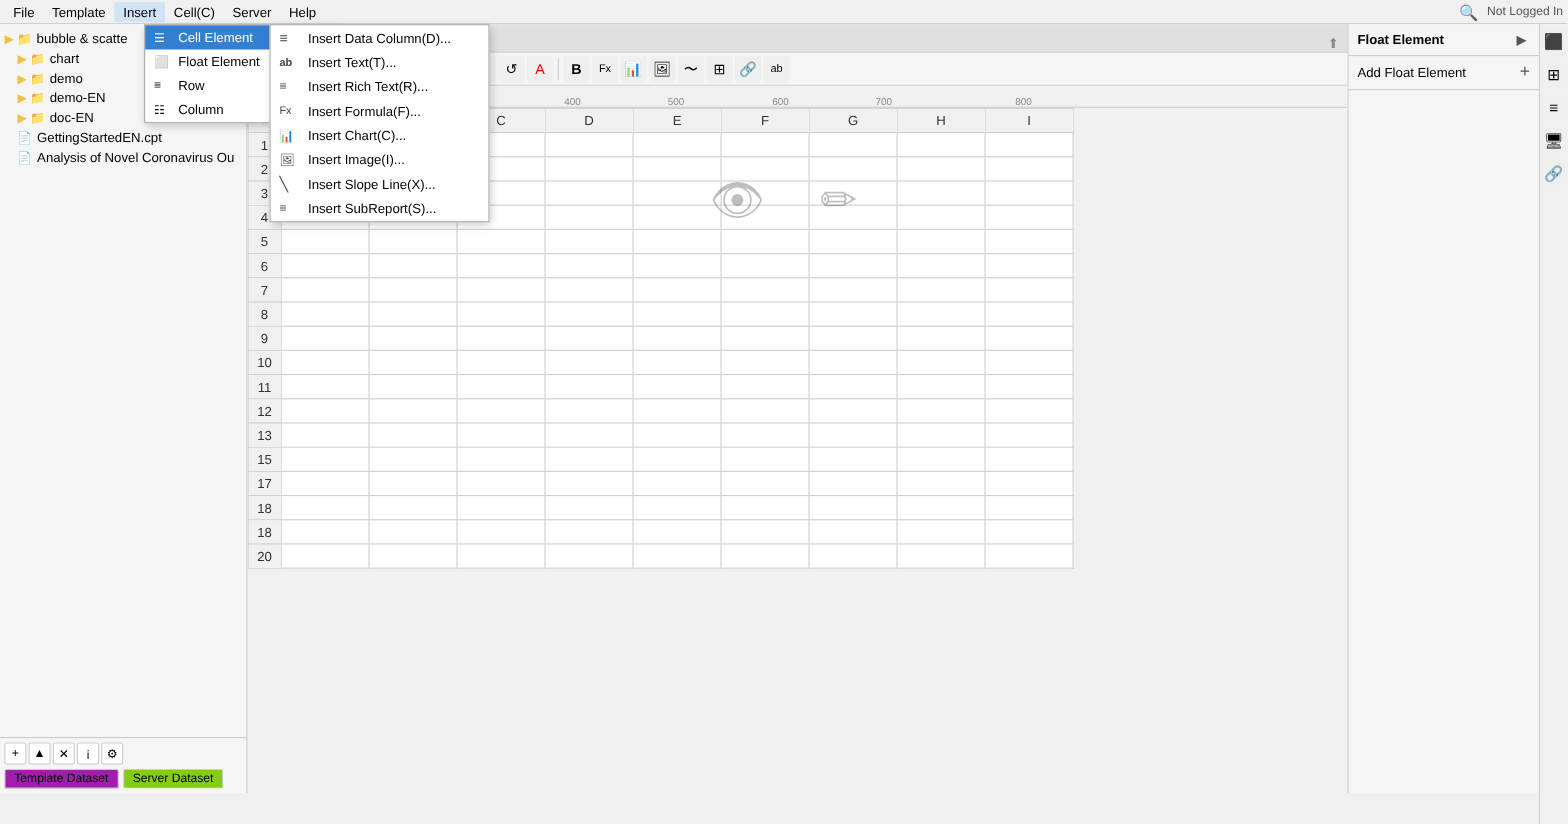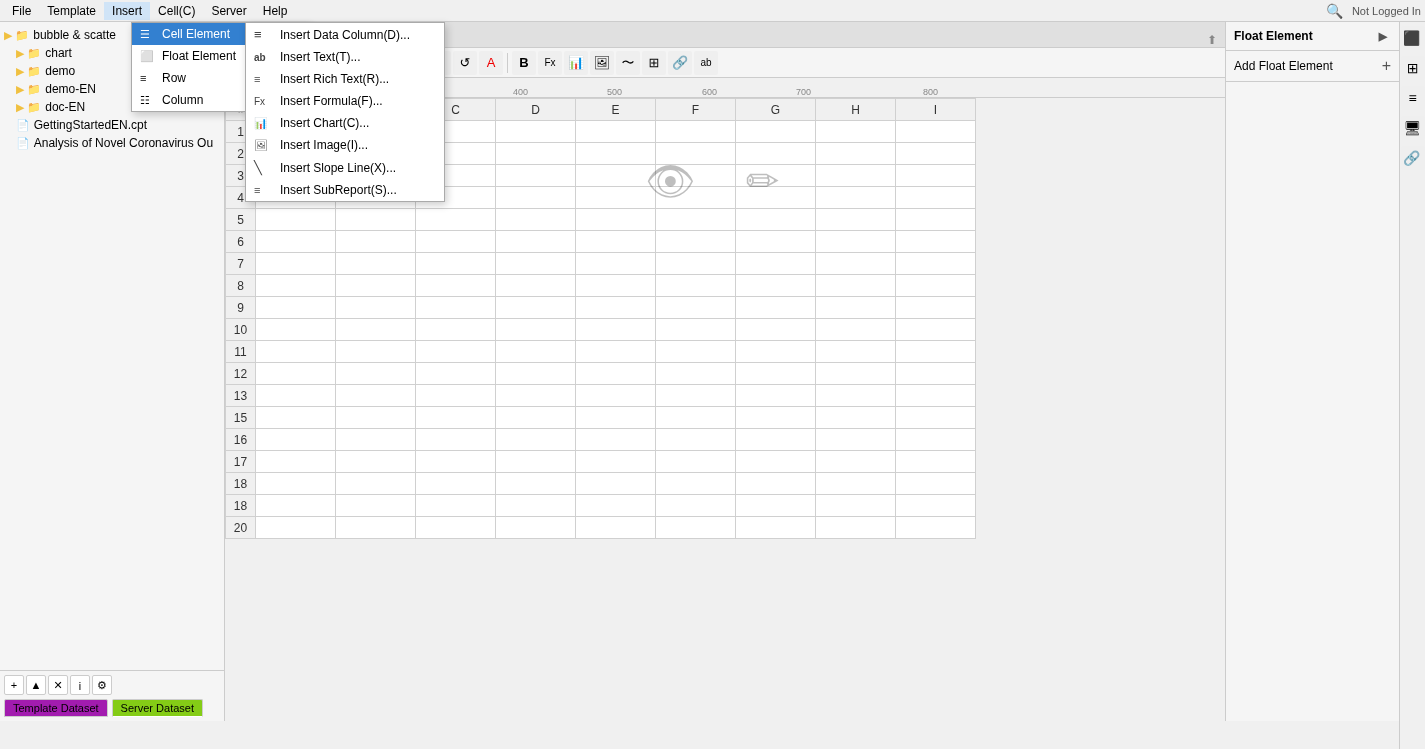--- a/index.html
+++ b/index.html
@@ -462,32 +462,20 @@
               <td></td>
               <td></td>
               <td></td>
               <td></td>
               <td></td>
               <td></td>
               <td></td>
               <td></td>
             </tr>
             <tr>
-              <th class="row-header">16</th>
-              <td></td>
-              <td></td>
-              <td></td>
-              <td></td>
-              <td></td>
-              <td></td>
-              <td></td>
-              <td></td>
-              <td></td>
-            </tr>
-            <tr>
               <th class="row-header">17</th>
               <td></td>
               <td></td>
               <td></td>
               <td></td>
               <td></td>
               <td></td>
               <td></td>
               <td></td>
               <td></td>

